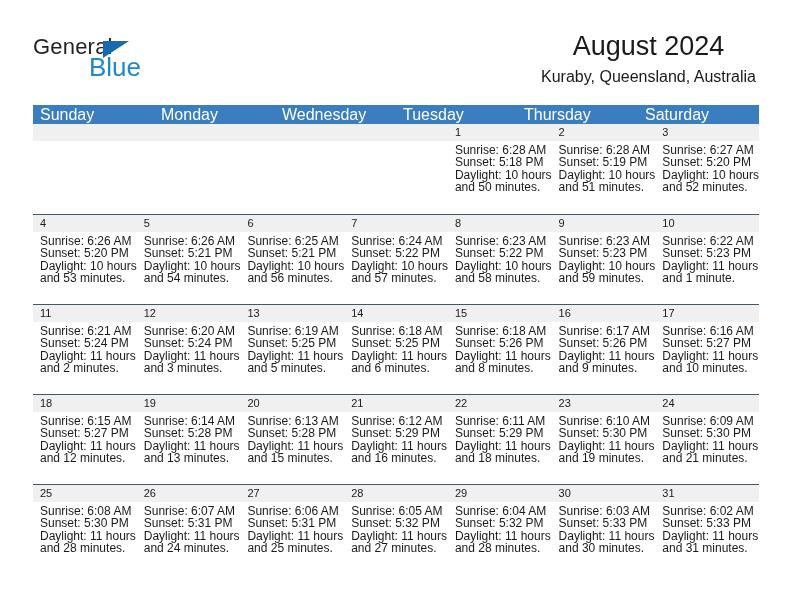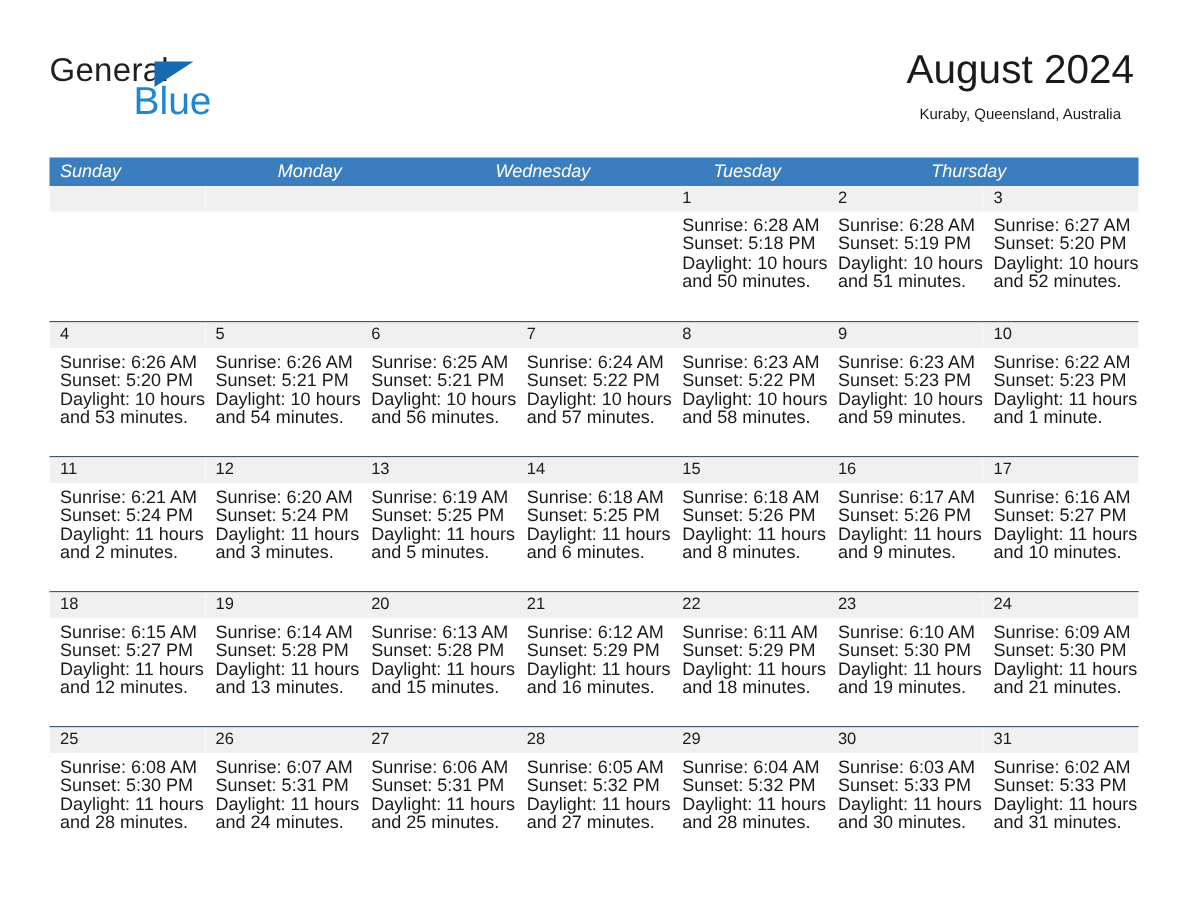--- a/index.html
+++ b/index.html
@@ -73,21 +73,21 @@
   }
   .cal-title {
     font-size: 27px;
     font-weight: normal;
     color: #1a1a1a;
     line-height: 32px;
     white-space: nowrap;
   }
   .cal-subtitle {
     margin-top: 7px;
-    font-size: 10px;
+    font-size: 16px;
     color: #1a1a1a;
     line-height: 16px;
     white-space: nowrap;
   }
 
   
   .calendar {
     position: absolute;
     left: 33px;
     top: 105px;
@@ -95,26 +95,25 @@
   }
 
   .dow-row {
     display: flex;
     background: #3a7ebf;
     height: 19px;
   }
   .dow-cell {
     flex: 1 1 0;
     color: #ffffff;
-    font-size: 12px;
+    font-size: 16px;
     line-height: 19px;
     padding-left: 7px;
     box-sizing: border-box;
     white-space: nowrap;
-    font-style: italic;
   }
 
   .week-row {
     display: flex;
     border-top: 1px solid #3e5871;
     height: 90px;
     box-sizing: border-box;
   }
   .week-row.first {
     border-top: none;
@@ -170,20 +169,21 @@
   </div>
 
   <div class="calendar">
 
     <div class="dow-row">
       <div class="dow-cell">Sunday</div>
       <div class="dow-cell">Monday</div>
       <div class="dow-cell">Wednesday</div>
       <div class="dow-cell">Tuesday</div>
       <div class="dow-cell">Thursday</div>
+      <div class="dow-cell">Saturday</div>
     </div>
 
     <div class="week-row first">
       <div class="day-cell empty">
         <div class="daynum-band"></div>
         <div class="day-info">
           <div></div>
           <div></div>
           <div></div>
           <div></div>

